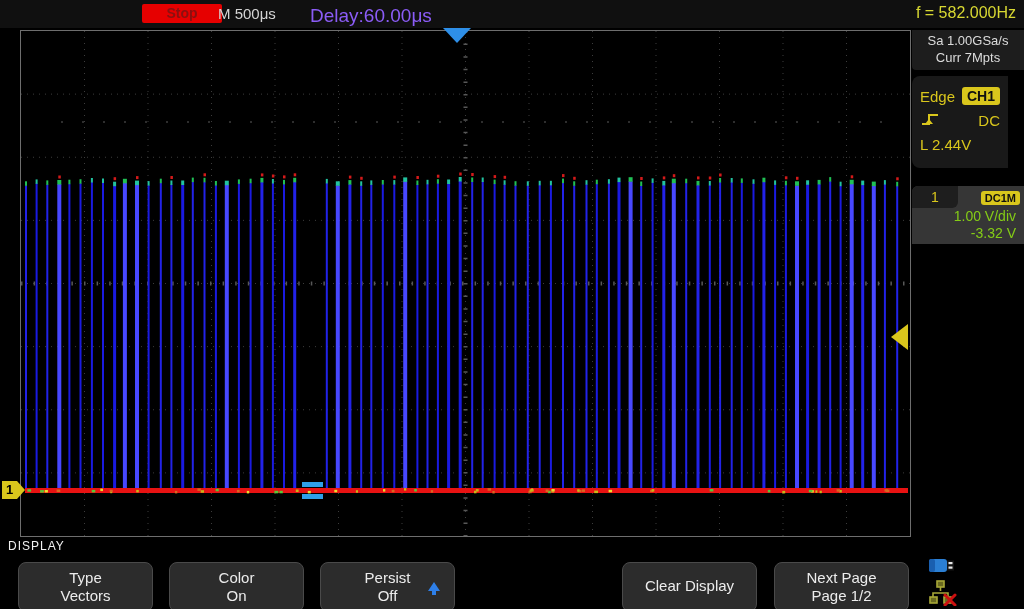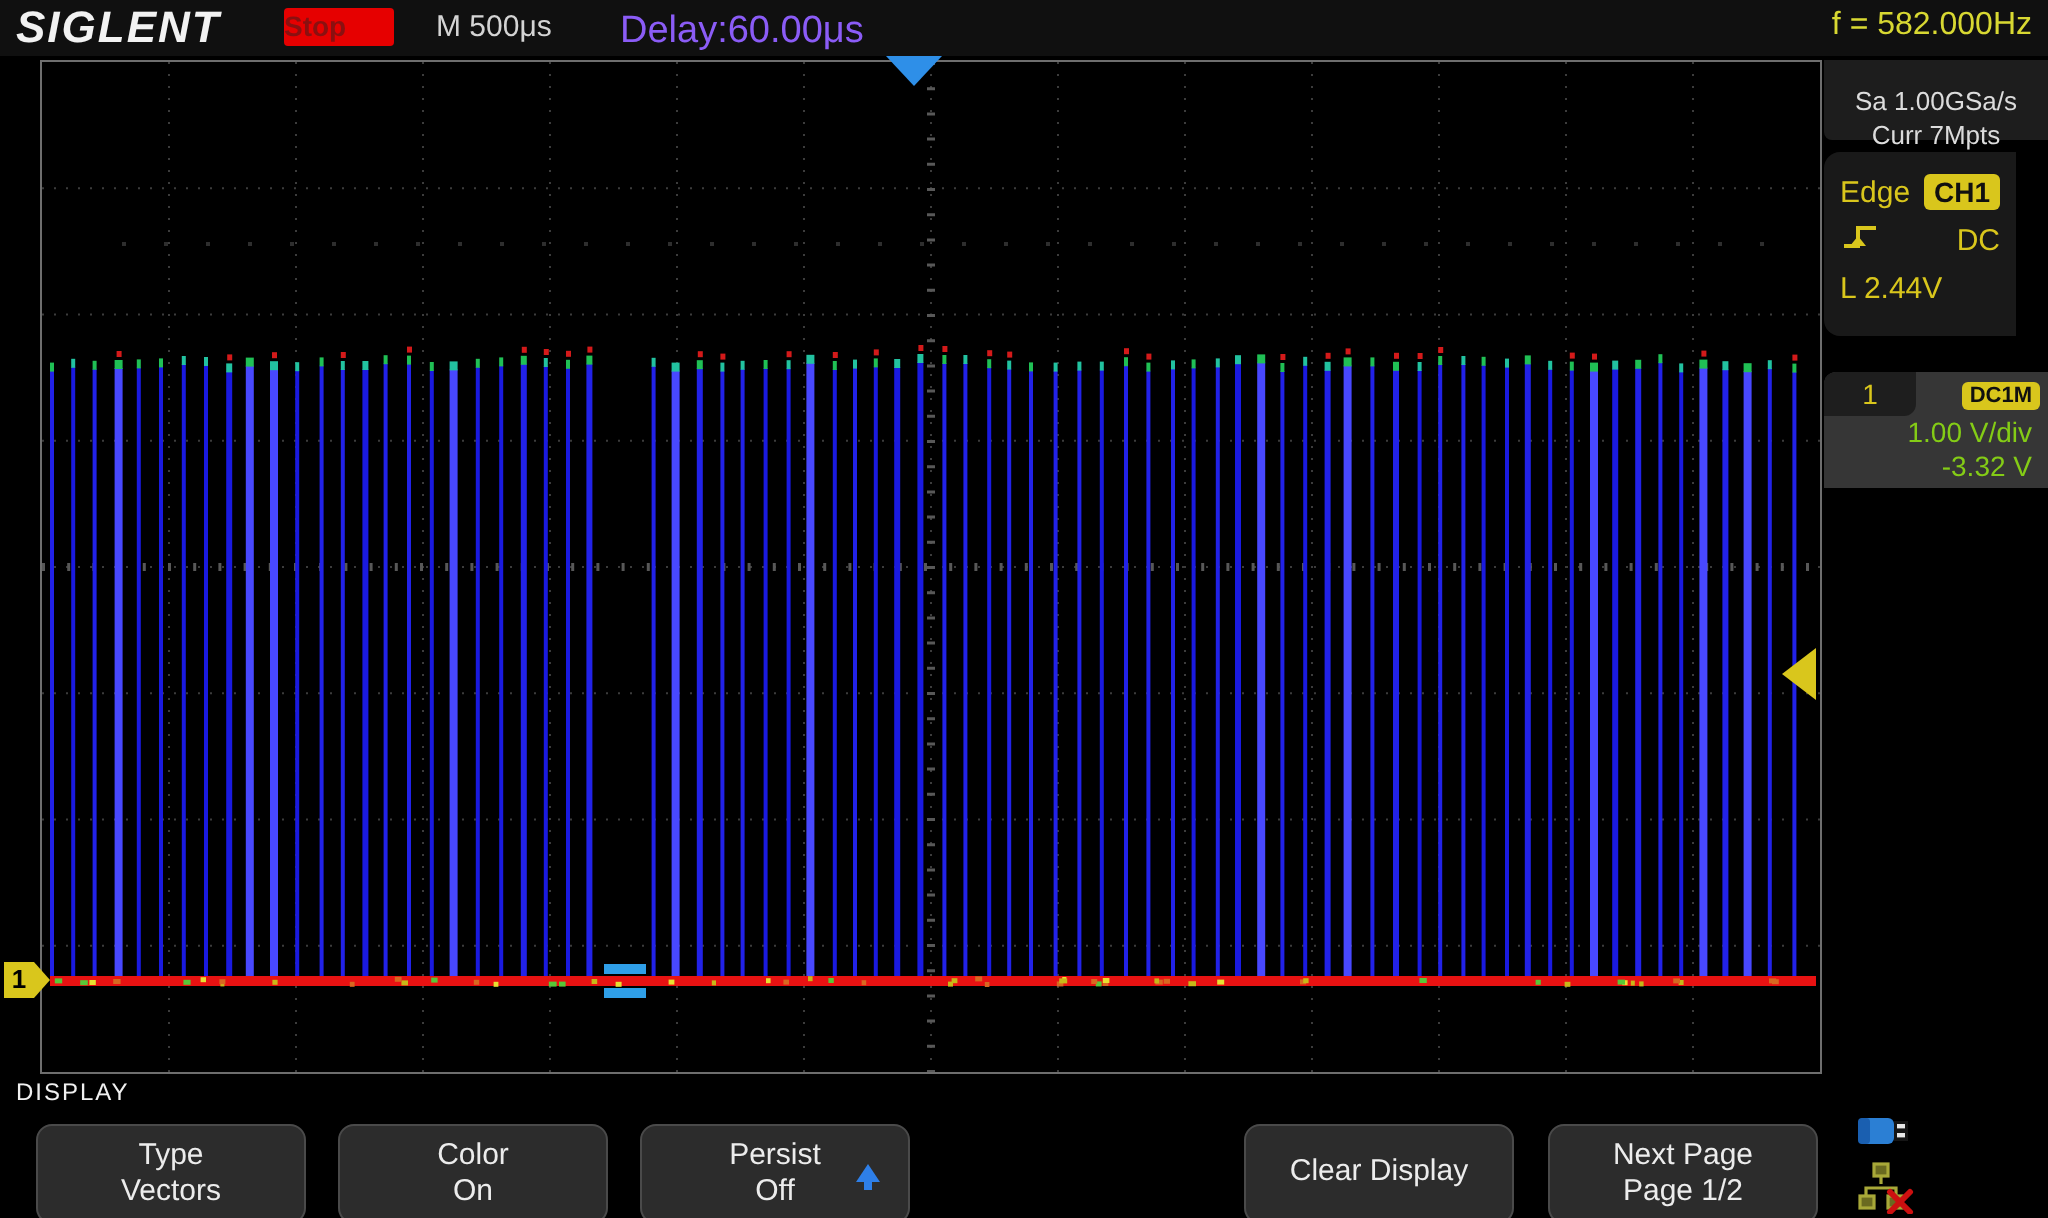--- a/index.html
+++ b/index.html
@@ -5,22 +5,22 @@
   html,body{margin:0;padding:0;}
   body{
     width:1024px;height:609px;position:relative;overflow:hidden;
     background:#000;font-family:"Liberation Sans","DejaVu Sans",sans-serif;
     -webkit-font-smoothing:antialiased;
   }
   
   .topbar{position:absolute;left:0;top:0;width:1024px;height:28px;background:#101010;}
   .brand{position:absolute;left:8px;top:1px;font-size:22px;font-weight:bold;color:#f2f2f2;
          letter-spacing:1px;font-style:italic;}
-  .runstate{position:absolute;left:142px;top:4px;width:55px;height:19px;background:#e60000;
-            color:#8a1010;font-weight:bold;font-size:14px;line-height:19px;
+  .runstate{position:absolute;left:142px;top:4px;width:80px;height:19px;background:#e60000;
+            color:#8a1010;font-weight:bold;font-size:14px;text-align:center;line-height:19px;
             border-radius:2px;}
   .timebase{position:absolute;left:218px;top:5px;font-size:15px;color:#d4d4d4;}
   .delay{position:absolute;left:310px;top:5px;font-size:19px;color:#8b5cf6;}
   .freq{position:absolute;right:8px;top:4px;font-size:16px;color:#d8d832;}
   
   .grid{position:absolute;left:20px;top:30px;width:889px;height:505px;background:#000;
         border:1px solid #6e6e6e;}
   .grid svg{position:absolute;left:0;top:0;}
   .trig-pos{position:absolute;left:443px;top:28px;width:0;height:0;
             border-left:14px solid transparent;border-right:14px solid transparent;
@@ -29,21 +29,21 @@
               border-top:13px solid transparent;border-bottom:13px solid transparent;
               border-right:17px solid #d9c61c;}
   .ch-marker{position:absolute;left:2px;top:481px;width:15px;height:18px;background:#d9c61c;
              color:#000;font-size:13px;font-weight:bold;text-align:center;line-height:18px;}
   .ch-marker:after{content:"";position:absolute;right:-8px;top:0;width:0;height:0;
              border-top:9px solid transparent;border-bottom:9px solid transparent;
              border-left:8px solid #d9c61c;}
   
   .acq-box{position:absolute;left:912px;top:30px;width:112px;height:40px;background:#1d1d1d;
            border-radius:0 0 0 4px;color:#dcdcdc;font-size:13px;text-align:center;
-           padding-top:12px;box-sizing:border-box;line-height:17px;}
+           padding-top:2px;box-sizing:border-box;line-height:17px;}
   .trig-box{position:absolute;left:912px;top:76px;width:96px;height:92px;background:#191919;
             border-radius:8px 0 0 8px;color:#d9c61c;font-size:15px;box-sizing:border-box;
             padding:8px 8px 0 8px;}
   .trig-row{display:flex;justify-content:space-between;align-items:center;height:24px;}
   .src-badge{background:#d9c61c;color:#101010;font-weight:bold;font-size:14px;
              padding:1px 5px;border-radius:3px;}
   .trig-level-text{margin-top:4px;font-size:15px;}
   .ch-box{position:absolute;left:912px;top:186px;width:112px;height:58px;background:#363636;
           border-radius:6px 0 0 0;overflow:hidden;}
   .ch-tab{display:flex;height:22px;align-items:center;}
@@ -62,21 +62,20 @@
   .arrow-up{position:absolute;right:14px;top:19px;width:0;height:0;
             border-left:6px solid transparent;border-right:6px solid transparent;
             border-bottom:9px solid #2e7fe8;}
   .arrow-up:after{content:"";position:absolute;left:-2px;top:9px;width:4px;height:4px;background:#2e7fe8;}
   .status-icons{position:absolute;left:928px;top:557px;width:60px;}
 </style>
 </head>
 <body>
 
 <div class="topbar">
-  <span class="brand">SIGLENT</span>
   <span class="runstate">Stop</span>
   <span class="timebase">M 500μs</span>
   <span class="delay">Delay:60.00μs</span>
   <span class="freq">f = 582.000Hz</span>
 </div>
 
 <div class="grid">
   <svg id="scope-svg" width="889" height="505">
       <line x1="63.5" y1="0" x2="63.5" y2="505" stroke="#3c3c3c" stroke-width="1" stroke-dasharray="1 5"></line>
       <line x1="127" y1="0" x2="127" y2="505" stroke="#3c3c3c" stroke-width="1" stroke-dasharray="1 5"></line>

